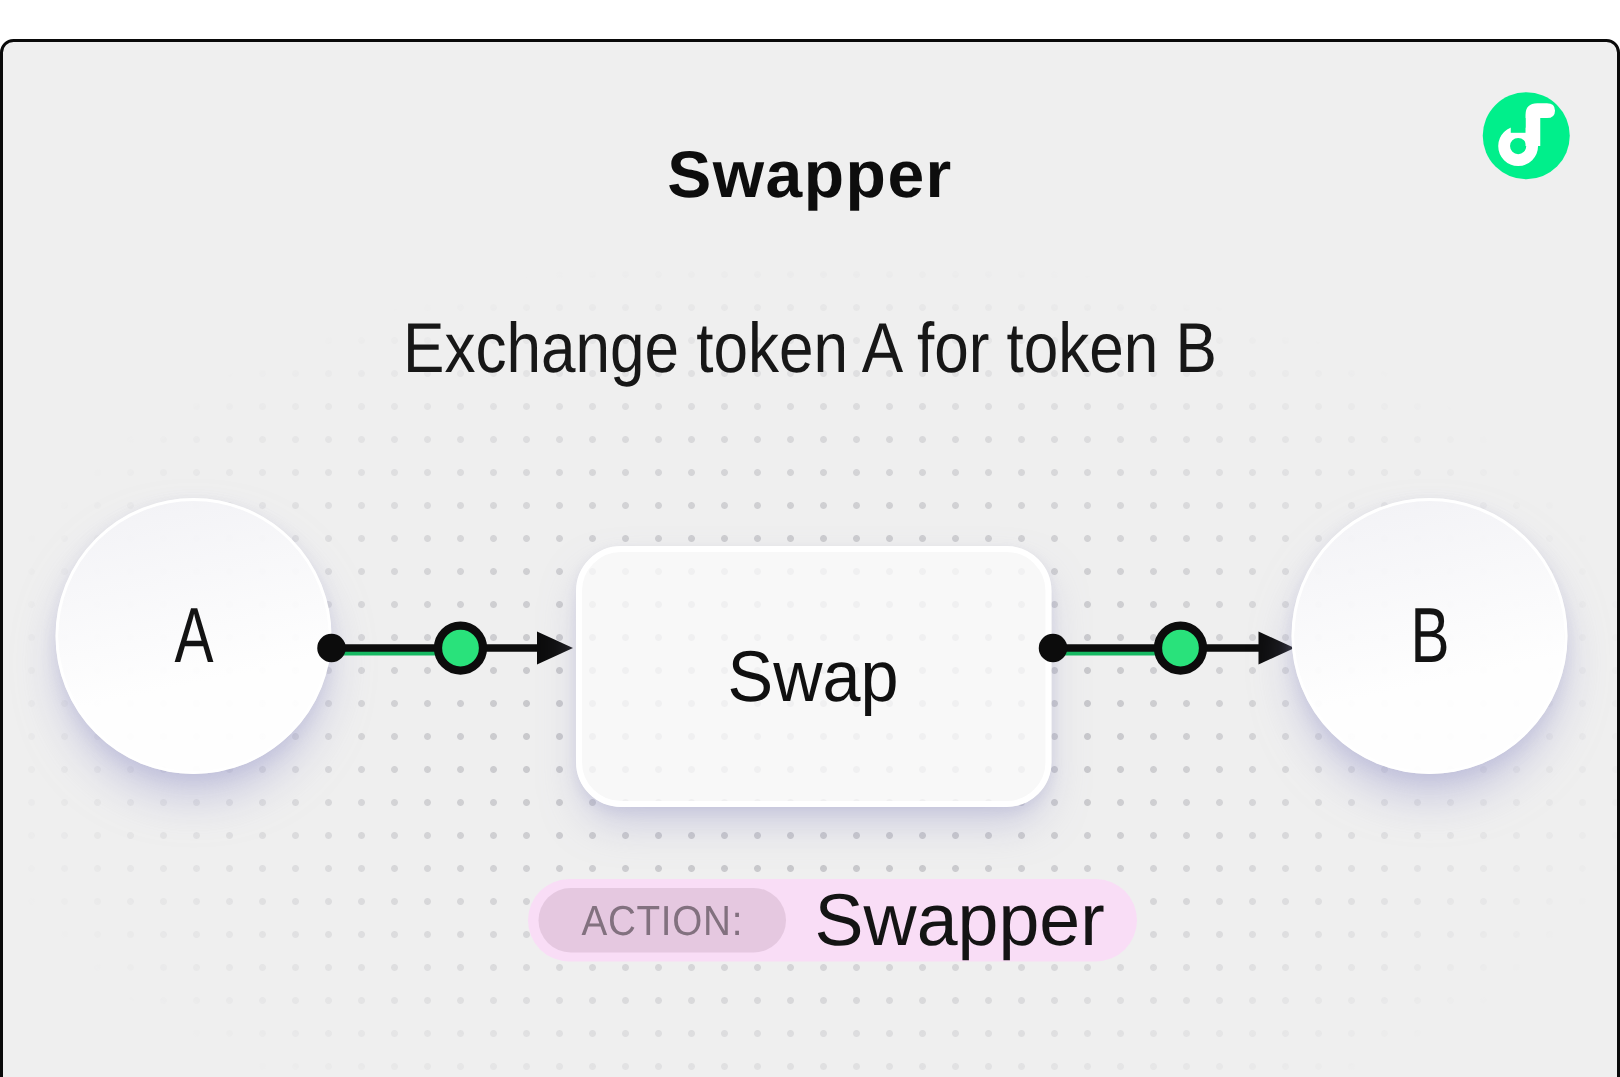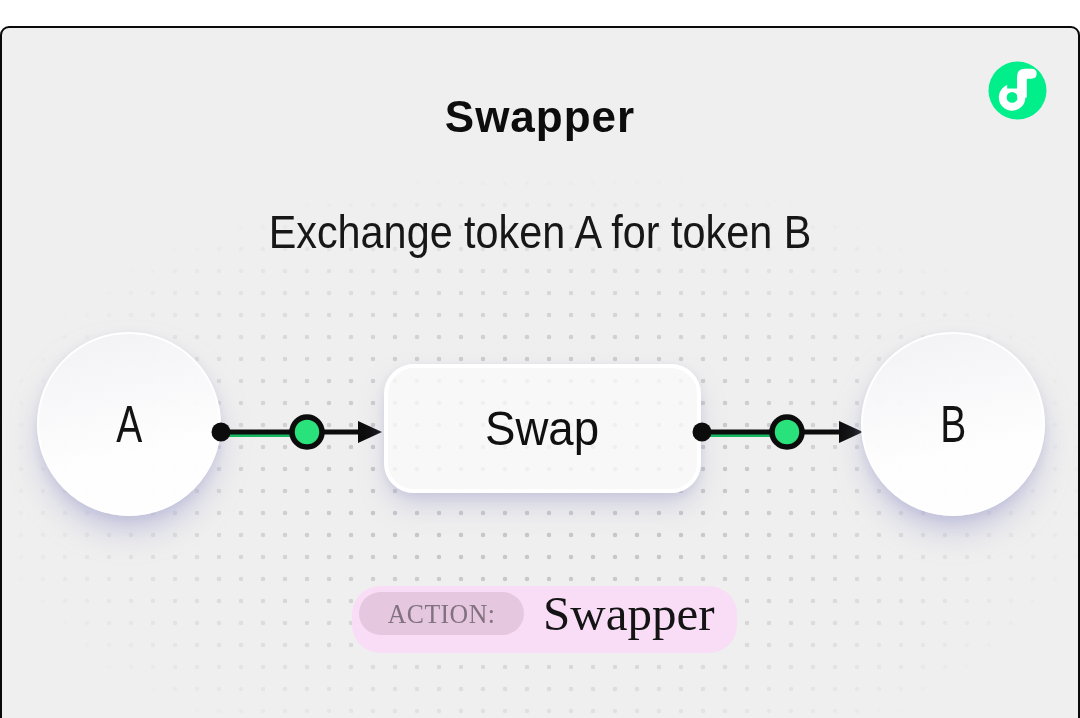--- a/index.html
+++ b/index.html
@@ -34,38 +34,38 @@
     display:flex;align-items:center;justify-content:center;
   }
   .node-a{left:35px;top:304px;}
   .node-b{left:859px;top:304px;}
   .node-label{
     font-size:52px;color:#131313;font-weight:400;
     transform:scaleX(0.75);transform-origin:50% 50%;
   }
   
   .swap-box{
-    position:absolute;left:382px;top:336px;width:317px;height:129px;
+    position:absolute;left:382px;top:336px;width:317px;height:174px;
     border-radius:30px;background:rgba(250,250,250,0.80);
     border:4px solid #ffffff;box-sizing:border-box;
     box-shadow:0 14px 26px -4px rgba(168,168,208,0.5),0 3px 8px rgba(160,160,200,0.2);
     display:flex;align-items:center;justify-content:center;
   }
   .swap-label{
     font-size:48px;color:#101010;font-weight:400;
     transform:scaleX(0.95);transform-origin:50% 50%;
   }
   .connector{position:absolute;width:180px;height:48px;}
   .connector-1{left:208px;top:380px;}
   .connector-2{left:689px;top:380px;}
   
   .badge{
     position:absolute;left:350px;top:558px;height:55px;border-radius:28px;
     background:var(--badge-bg,#f9ddf6);
-    display:inline-flex;align-items:center;padding:0 22px 12px 7px;font-family:Liberation Serif, serif;
+    display:inline-flex;align-items:center;padding:0 22px 0 7px;
   }
   .badge-chip{
     height:43px;border-radius:22px;background:var(--badge-chip-bg,#e5c8e0);
     display:flex;align-items:center;justify-content:center;padding:0 24px;
   }
   .badge-chip-label{
     font-size:28px;color:#82717f;letter-spacing:0.5px;
     transform:scaleX(0.92);transform-origin:50% 50%;white-space:nowrap;
   }
   .badge-value{

